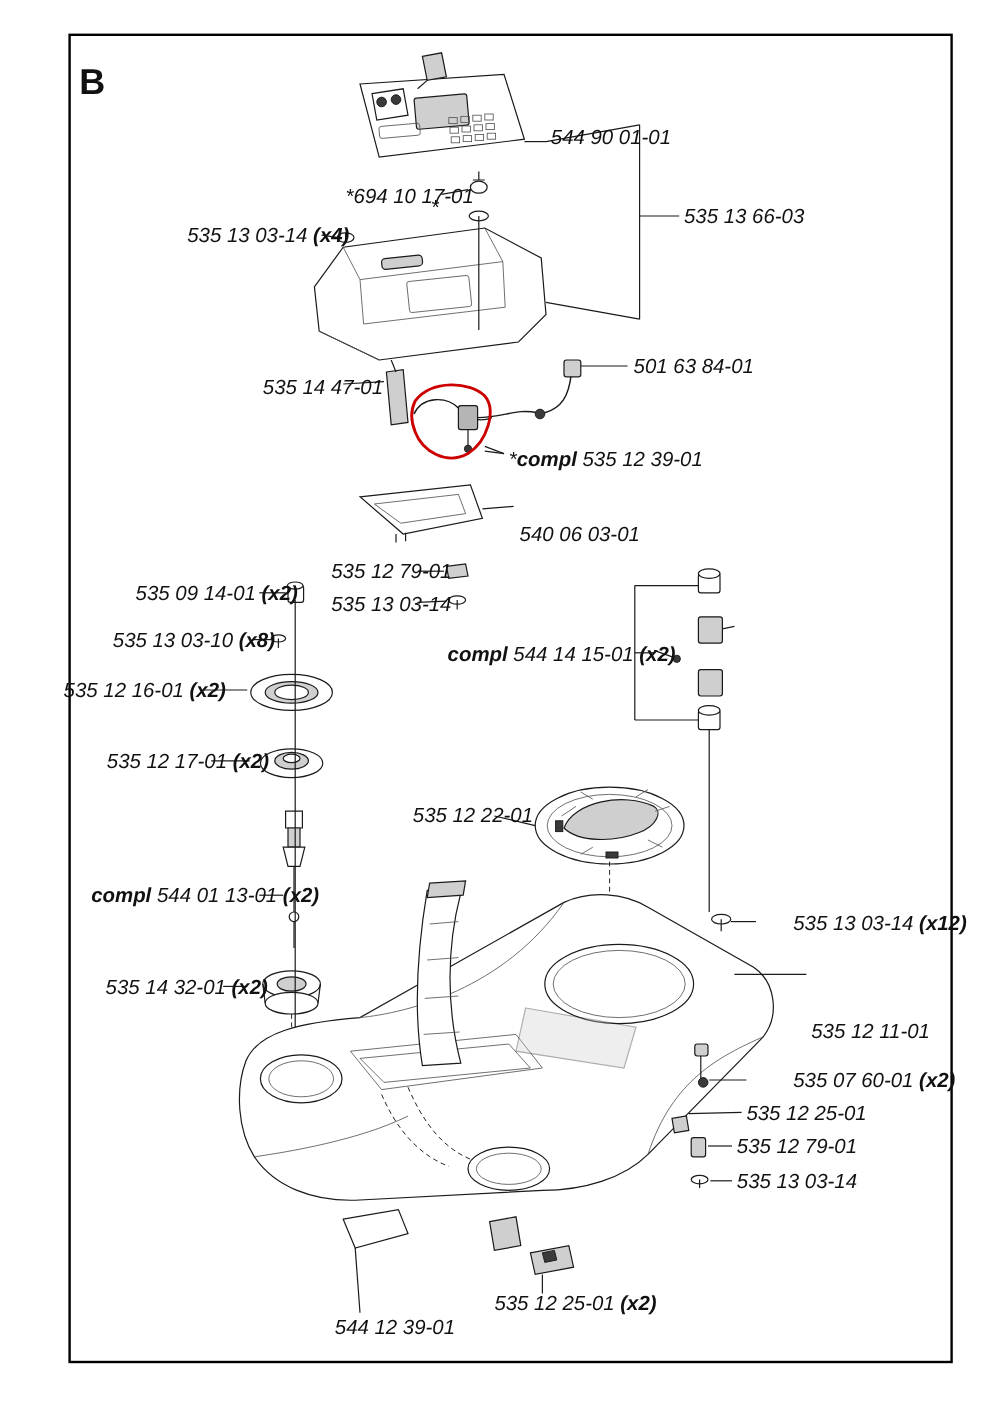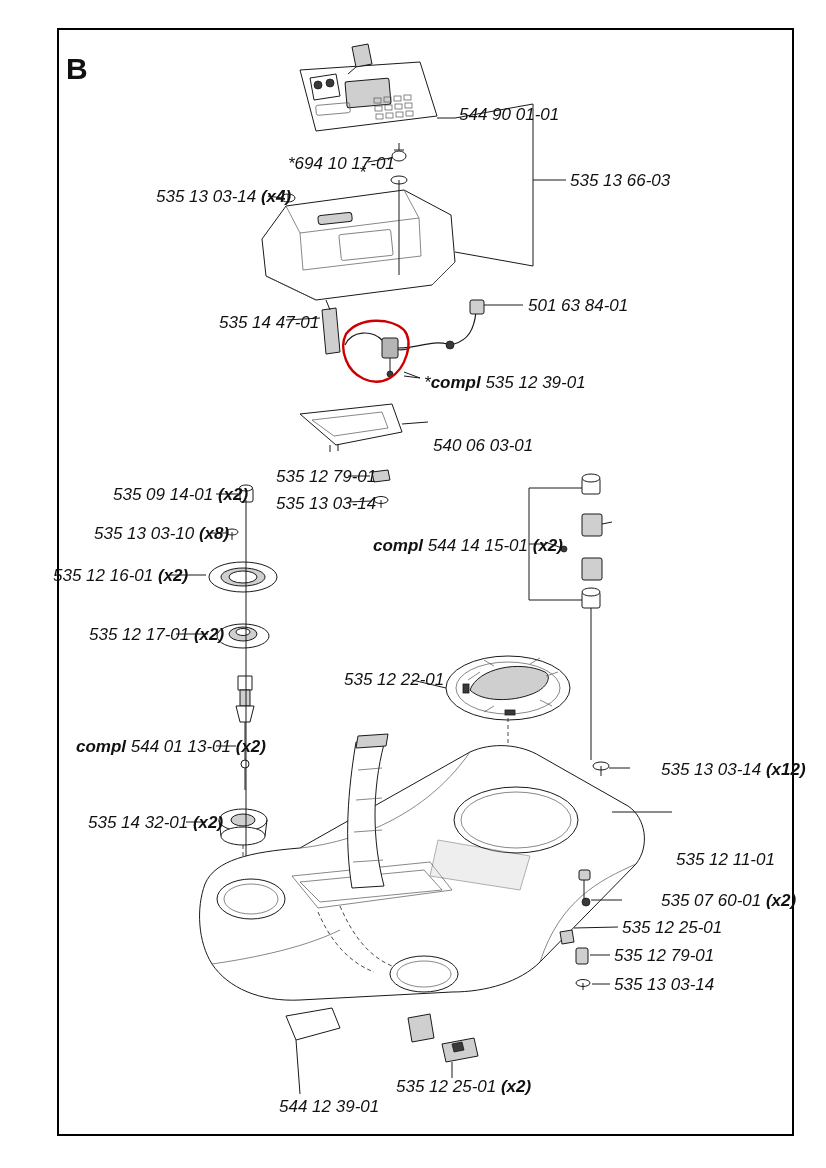--- a/index.html
+++ b/index.html
@@ -303,17 +303,17 @@
   <div class="lbl" style="left:76px; top:740px;"><b>compl</b> 544 01 13-01 <b>(x2)</b></div>
   <div class="lbl" style="left:88px; top:816px;">535 14 32-01 <b>(x2)</b></div>
   <div class="lbl" style="left:373px; top:539px;"><b>compl</b> 544 14 15-01 <b>(x2)</b></div>
   <div class="lbl" style="left:344px; top:673px;">535 12 22-01</div>
   <div class="lbl" style="left:634px; top:763px;margin-left:27px;">535 13 03-14 <b>(x12)</b></div>
   <div class="lbl" style="left:676px; top:806px;margin-top:47px;">535 12 11-01</div>
   <div class="lbl" style="left:627px; top:894px;margin-left:34px;">535 07 60-01 <b>(x2)</b></div>
   <div class="lbl" style="left:622px; top:921px;">535 12 25-01</div>
   <div class="lbl" style="left:614px; top:949px;">535 12 79-01</div>
   <div class="lbl" style="left:614px; top:978px;">535 13 03-14</div>
-  <div class="lbl" style="left:396px; top:1080px;">535 12 25-01 <b>(x2)</b></div>
+  <div class="lbl" style="left:412px; top:1080px;">535 12 25-01 <b>(x2)</b></div>
   <div class="lbl" style="left:279px; top:1100px;">544 12 39-01</div>
   <div class="lbl" style="left:359px; top:166px;">*</div>
 
 </div>
 
 </body></html>

